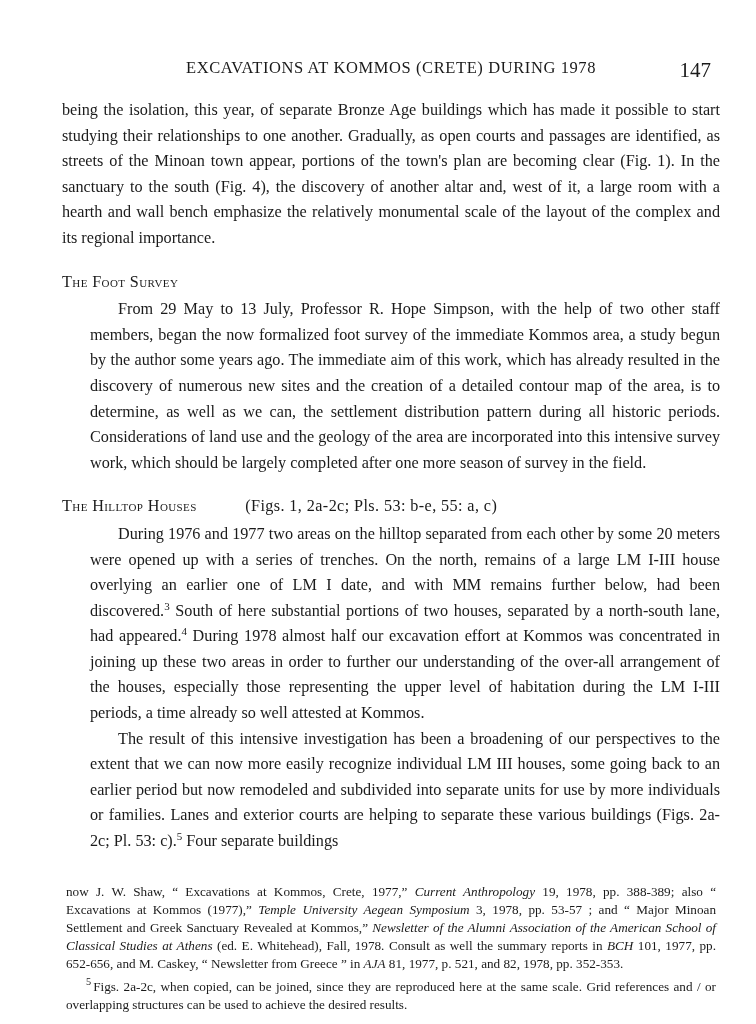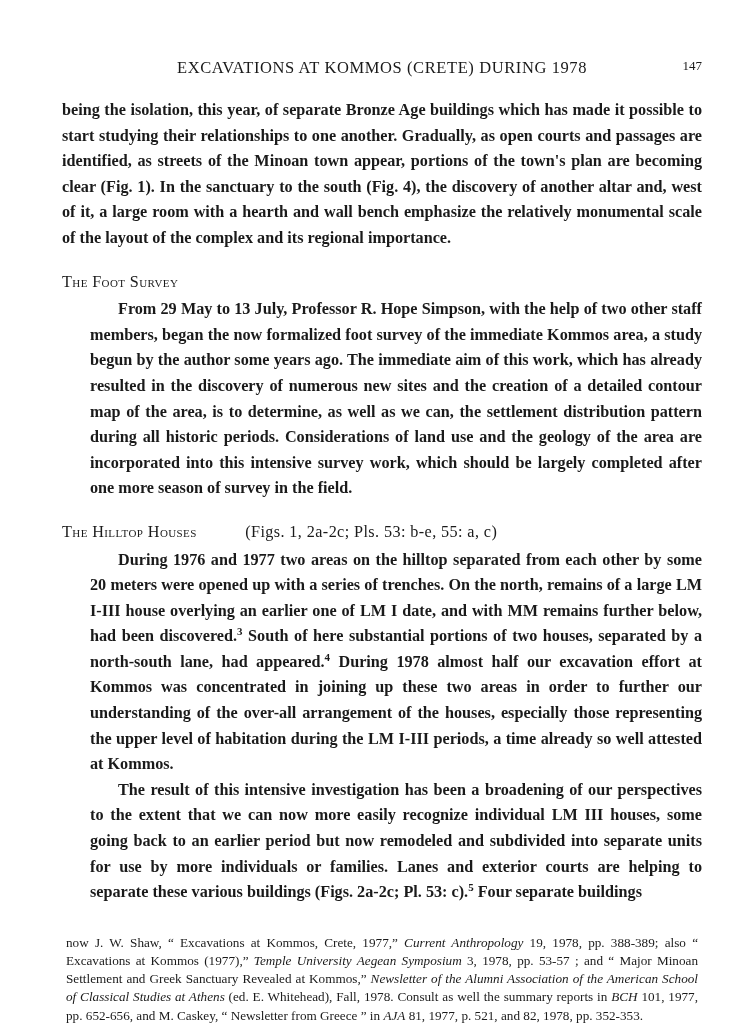--- a/index.html
+++ b/index.html
@@ -12,53 +12,52 @@
     height: 1024px;
     font-family: "Liberation Serif", serif;
     color: #1a1a1a;
     overflow: hidden;
   }
   .page {
     position: relative;
     width: 756px;
     height: 1024px;
     box-sizing: border-box;
-    padding: 58px 54px 20px 62px;
+    padding: 58px 36px 20px 62px;
   }
   
   .running-head {
     display: flex;
     align-items: baseline;
     justify-content: center;
     position: relative;
     height: 26px;
     margin-bottom: 14px;
   }
   .running-head .rh-title {
     font-variant: small-caps;
     font-size: 16.5px;
     letter-spacing: 0.6px;
     white-space: nowrap;
   }
   .running-head .rh-page {
     position: absolute;
-    right: 0;
+    right: 9px;
     top: 0;
-    font-size: 13px;
+    font-size: 21px;
   }
   
   .body-text p {
     margin: 0;
     font-size: 16.2px;
     line-height: 25.6px;
     text-align: justify;
     text-justify: inter-word;
     -webkit-hyphens: manual;
     hyphens: manual;
-    font-weight: bold;
   }
   .body-text p.indent {
     text-indent: 28px;
     margin-left: 28px;
   }
   .section-head {
     font-variant: small-caps;
     font-size: 16.2px;
     line-height: 25.6px;
     margin: 18px 0 2px 0;

